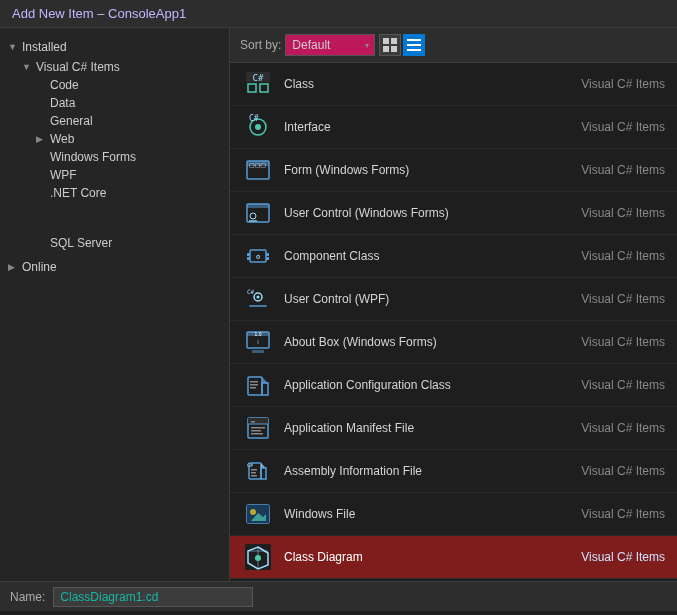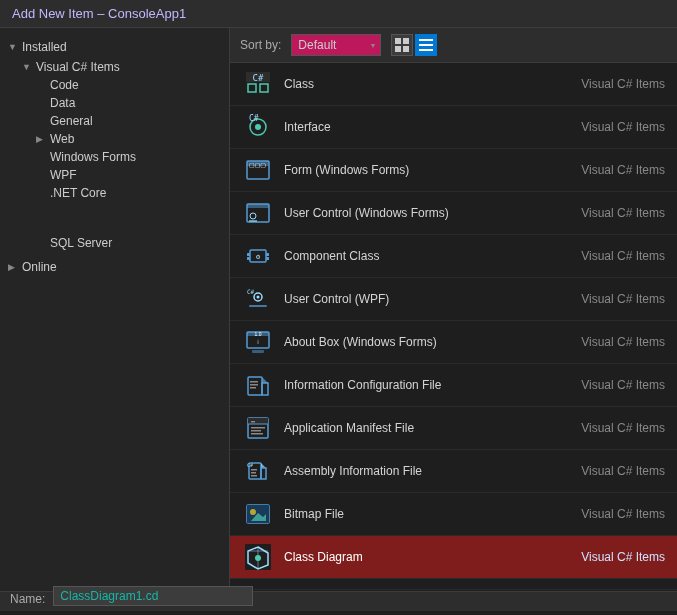--- a/index.html
+++ b/index.html
@@ -71,21 +71,20 @@
       background: #1e1e1e;
       overflow: hidden;
     }
 
     .toolbar {
       display: flex;
       align-items: center;
       padding: 6px 10px;
       background: #2d2d2d;
       border-bottom: 1px solid #3c3c3c;
-      gap: 6px;
     }
 
     .sort-label {
       color: #aaa;
       font-size: 12px;
       margin-right: 4px;
     }
 
     .sort-select {
       background: #be185d;
@@ -192,25 +191,25 @@
     .item-category {
       color: #888;
       font-size: 12px;
       text-align: right;
       min-width: 110px;
     }
 
     
     .bottom-bar {
       display: flex;
-      align-items: flex-end;
+      align-items: center;
       padding: 5px 10px;
       background: #2d2d2d;
       border-top: 1px solid #3c3c3c;
-      height: 20px;
+      height: 30px;
     }
 
     .name-label {
       color: #aaa;
       margin-right: 8px;
       font-size: 12px;
     }
 
     .name-input {
       background: #3c3c3c;
@@ -416,21 +415,21 @@
                 <svg width="28" height="28" viewBox="0 0 28 28" xmlns="http://www.w3.org/2000/svg">
       <rect x="1" y="1" width="26" height="26" fill="#1e1e1e" rx="1"></rect>
       <rect x="4" y="6" width="14" height="18" fill="none" stroke="#569cd6" stroke-width="1.5" rx="1"></rect>
       <polygon points="18,6 24,12 18,12" fill="#569cd6" opacity="0.7"></polygon>
       <rect x="18" y="12" width="6" height="12" fill="none" stroke="#569cd6" stroke-width="1.5"></rect>
       <rect x="6" y="10" width="8" height="1.5" fill="#888"></rect>
       <rect x="6" y="13" width="8" height="1.5" fill="#888"></rect>
       <rect x="6" y="16" width="6" height="1.5" fill="#888"></rect>
     </svg>
               </div>
-              <span class="item-name">Information Configuration File</span>
+              <span class="item-name">Application Configuration Class</span>
               <span class="item-category">Visual C# Items</span>
             </div>
             <div class="item-row">
               <div class="item-icon">
                 <svg width="28" height="28" viewBox="0 0 28 28" xmlns="http://www.w3.org/2000/svg">
       <rect x="1" y="1" width="26" height="26" fill="#1e1e1e" rx="1"></rect>
       <rect x="4" y="4" width="20" height="20" fill="none" stroke="#569cd6" stroke-width="1.5" rx="1"></rect>
       <rect x="4" y="4" width="20" height="6" fill="#2d2d2d" stroke="#569cd6" stroke-width="0"></rect>
       <line x1="4" y1="10" x2="24" y2="10" stroke="#569cd6" stroke-width="1"></line>
       <rect x="7" y="7" width="4" height="1.5" fill="#888"></rect>
@@ -461,21 +460,21 @@
             <div class="item-row">
               <div class="item-icon">
                 <svg width="28" height="28" viewBox="0 0 28 28" xmlns="http://www.w3.org/2000/svg">
       <rect x="1" y="1" width="26" height="26" fill="#1e1e1e" rx="1"></rect>
       <rect x="3" y="5" width="22" height="18" fill="none" stroke="#569cd6" stroke-width="1.5" rx="1"></rect>
       <rect x="3" y="5" width="22" height="18" fill="#1a3a5a" rx="0.5"></rect>
       <circle cx="9" cy="12" r="3" fill="#f9d71c" opacity="0.7"></circle>
       <polygon points="7,21 14,13 19,17 22,14 22,21" fill="#4ec9b0" opacity="0.7"></polygon>
     </svg>
               </div>
-              <span class="item-name">Bitmap File</span>
+              <span class="item-name">Windows File</span>
               <span class="item-category">Visual C# Items</span>
             </div>
             <div class="item-row selected">
               <div class="item-icon">
                 <svg width="28" height="28" viewBox="0 0 28 28" xmlns="http://www.w3.org/2000/svg">
       <rect x="1" y="1" width="26" height="26" fill="#1e1e1e" rx="1"></rect>
       <polygon points="14,4 24,10 24,22 14,26 4,20 4,8" fill="none" stroke="#9cdcfe" stroke-width="1.5"></polygon>
       <line x1="4" y1="8" x2="24" y2="8" stroke="#9cdcfe" stroke-width="1" opacity="0.5"></line>
       <line x1="14" y1="4" x2="14" y2="26" stroke="#9cdcfe" stroke-width="1" opacity="0.5"></line>
       <circle cx="14" cy="15" r="3" fill="#4ec9b0"></circle>

